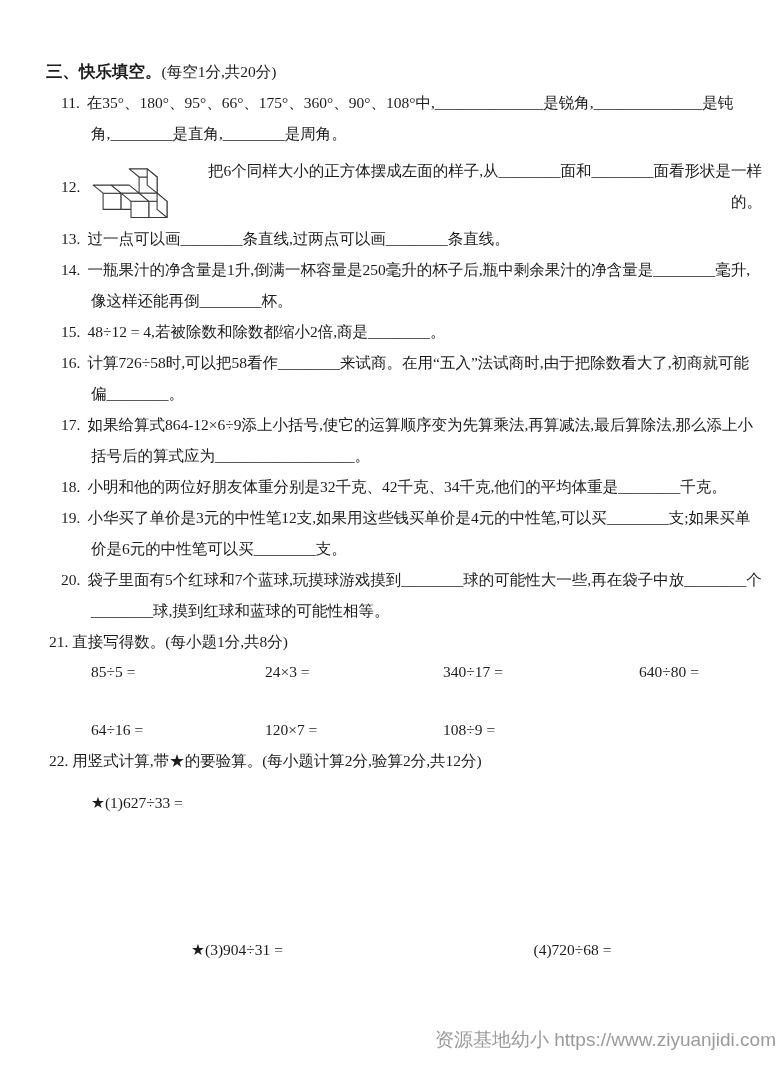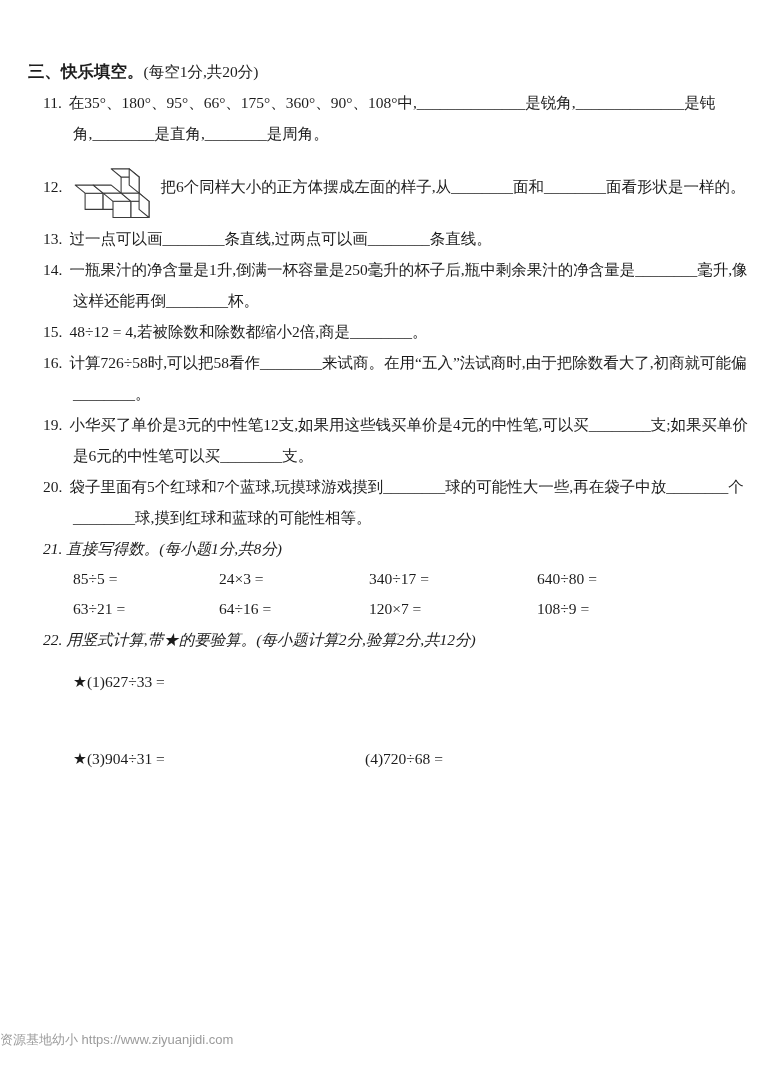--- a/index.html
+++ b/index.html
@@ -6,21 +6,21 @@
   body {
     width: 776px; height: 1079px;
     background: #ffffff;
     color: #1c1c1c;
     font-family: "Liberation Serif", "DejaVu Serif", serif;
     font-size: 15.5px;
     line-height: 31px;
     position: relative;
     overflow: hidden;
   }
-  .content { padding: 56px 14px 0 28px; }
+  .content { padding: 56px 14px 0 46px; }
 
   .sec-title {
     font-weight: 700;
     font-size: 16.5px;
     margin: 0;
   }
   .sec-title .score { font-weight: 400; font-size: 15.5px; }
 
   .item {
     margin-left: 15px;
@@ -35,46 +35,47 @@
     margin-left: 15px;
     padding-left: 0;
     text-indent: 0;
     height: 74px;
     text-align: right;
   }
   .item-figure .num { flex: none; }
   .figure { flex: none; margin: 0 5px 0 2px; }
   .figure polygon { fill: #ffffff; stroke: #3a3a3a; stroke-width: 1.2; stroke-linejoin: round; }
 
-  .q-label { margin-left: 15px; font-style: italic; }
+  .q-label { margin-left: 3px; }
 
   .eq-grid {
     display: grid;
     grid-template-columns: 146px 150px 168px auto;
     margin-left: 45px;
     row-gap: 0;
+    gap: 28px;
   }
   .eq-grid .eq { line-height: 30px; }
 
   .q22-grid {
     display: grid;
     grid-template-columns: 292px auto;
     margin-left: 45px;
   }
   .q22-row1 { margin-top: 11px; }
-  .q22-row2 { margin-top: 46px; }
+  .q22-row2 { margin-top: 116px; text-align: center; }
 
   .footer {
     position: absolute;
     left: 0; right: 0;
     top: 1024px;
-    text-align: left;
+    text-align: right;
     color: #9b9b9b;
     font-family: "Liberation Sans", "DejaVu Sans", sans-serif;
-    font-size: 13px;
+    font-size: 19px;
   }
 </style>
 </head>
 <body>
 
 <div class="content">
 
   <div class="sec-title">
     <span>三、快乐填空。</span><span class="score">(每空1分,共20分)</span>
   </div>
@@ -116,39 +117,44 @@
   </div>
 
   <div class="item">
     <span class="num">15.</span><span>48÷12 = 4,若被除数和除数都缩小2倍,商是________。</span>
   </div>
 
   <div class="item">
     <span class="num">16.</span><span>计算726÷58时,可以把58看作________来试商。在用“五入”法试商时,由于把除数看大了,初商就可能偏________。</span>
   </div>
 
+  <div class="item">
+    <span class="num">17.</span><span>如果给算式864-12×6÷9添上小括号,使它的运算顺序变为先算乘法,再算减法,最后算除法,那么添上小括号后的算式应为__________________。</span>
+  </div>
 
+  <div class="item">
+    <span class="num">18.</span><span>小明和他的两位好朋友体重分别是32千克、42千克、34千克,他们的平均体重是________千克。</span>
+  </div>
 
   <div class="item">
     <span class="num">19.</span><span>小华买了单价是3元的中性笔12支,如果用这些钱买单价是4元的中性笔,可以买________支;如果买单价是6元的中性笔可以买________支。</span>
   </div>
 
   <div class="item">
     <span class="num">20.</span><span>袋子里面有5个红球和7个蓝球,玩摸球游戏摸到________球的可能性大一些,再在袋子中放________个________球,摸到红球和蓝球的可能性相等。</span>
   </div>
 
 
   <div class="q-label">21. 直接写得数。(每小题1分,共8分)</div>
 
   <div class="eq-grid">
     <span class="eq">85÷5 =</span>
     <span class="eq">24×3 =</span>
     <span class="eq">340÷17 =</span>
     <span class="eq">640÷80 =</span>
-    <span class="eq">63÷21 =</span>
     <span class="eq">64÷16 =</span>
     <span class="eq">120×7 =</span>
     <span class="eq">108÷9 =</span>
   </div>
 
   <div class="q-label">22. 用竖式计算,带★的要验算。(每小题计算2分,验算2分,共12分)</div>
 
   <div class="q22-grid q22-row1">
     <span class="eq">★(1)627÷33 =</span>
   </div>

